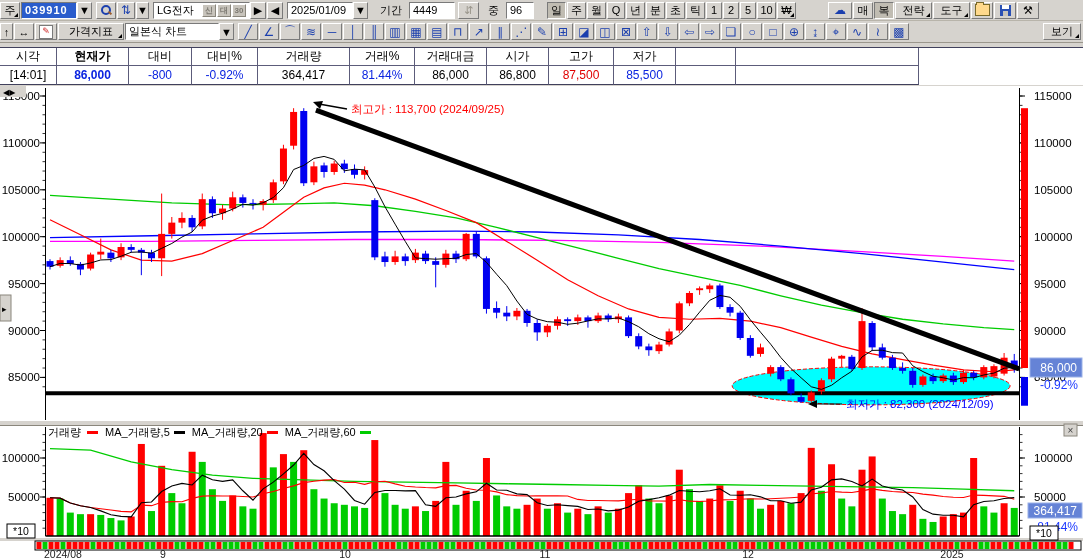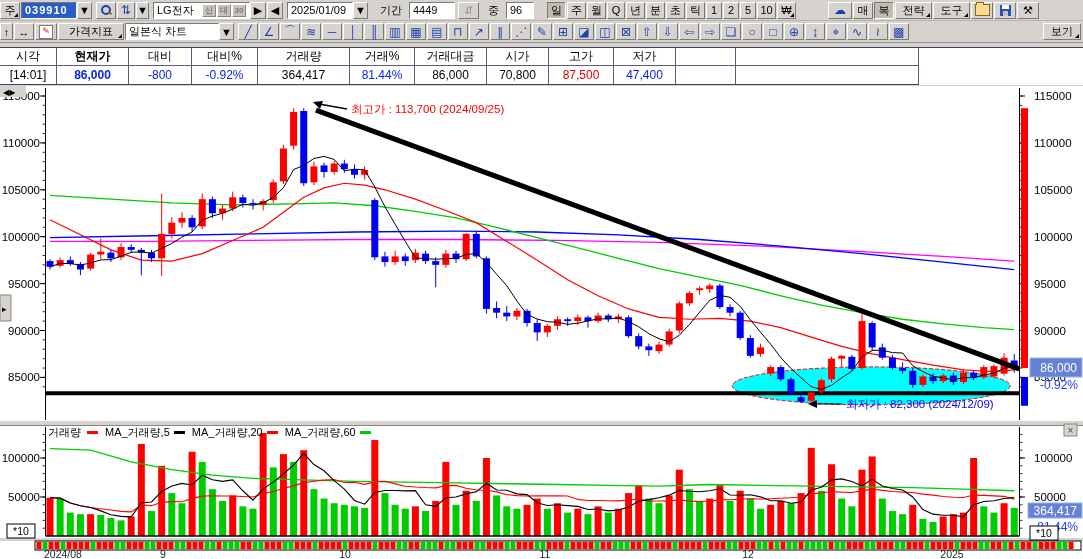--- a/index.html
+++ b/index.html
@@ -175,29 +175,29 @@
       <div class="icol" style="width: 65px;">
         <div class="ihead">거래%</div>
         <div class="ival vb">81.44%</div>
       </div>
       <div class="icol" style="width: 72px;">
         <div class="ihead">거래대금</div>
         <div class="ival vk">86,000</div>
       </div>
       <div class="icol" style="width: 62px;">
         <div class="ihead">시가</div>
-        <div class="ival vk">70,800</div>
+        <div class="ival vk">86,800</div>
       </div>
       <div class="icol" style="width: 65px;">
         <div class="ihead">고가</div>
         <div class="ival vr">87,500</div>
       </div>
       <div class="icol" style="width: 62px;">
         <div class="ihead">저가</div>
-        <div class="ival vb">47,400</div>
+        <div class="ival vb">85,500</div>
       </div>
       <div class="icol" style="width: 60px;">
         <div class="ihead"></div>
         <div class="ival vk"></div>
       </div>
       <div class="icol" style="width: 183px;">
         <div class="ihead"></div>
         <div class="ival vk"></div>
       </div>
     </div>

